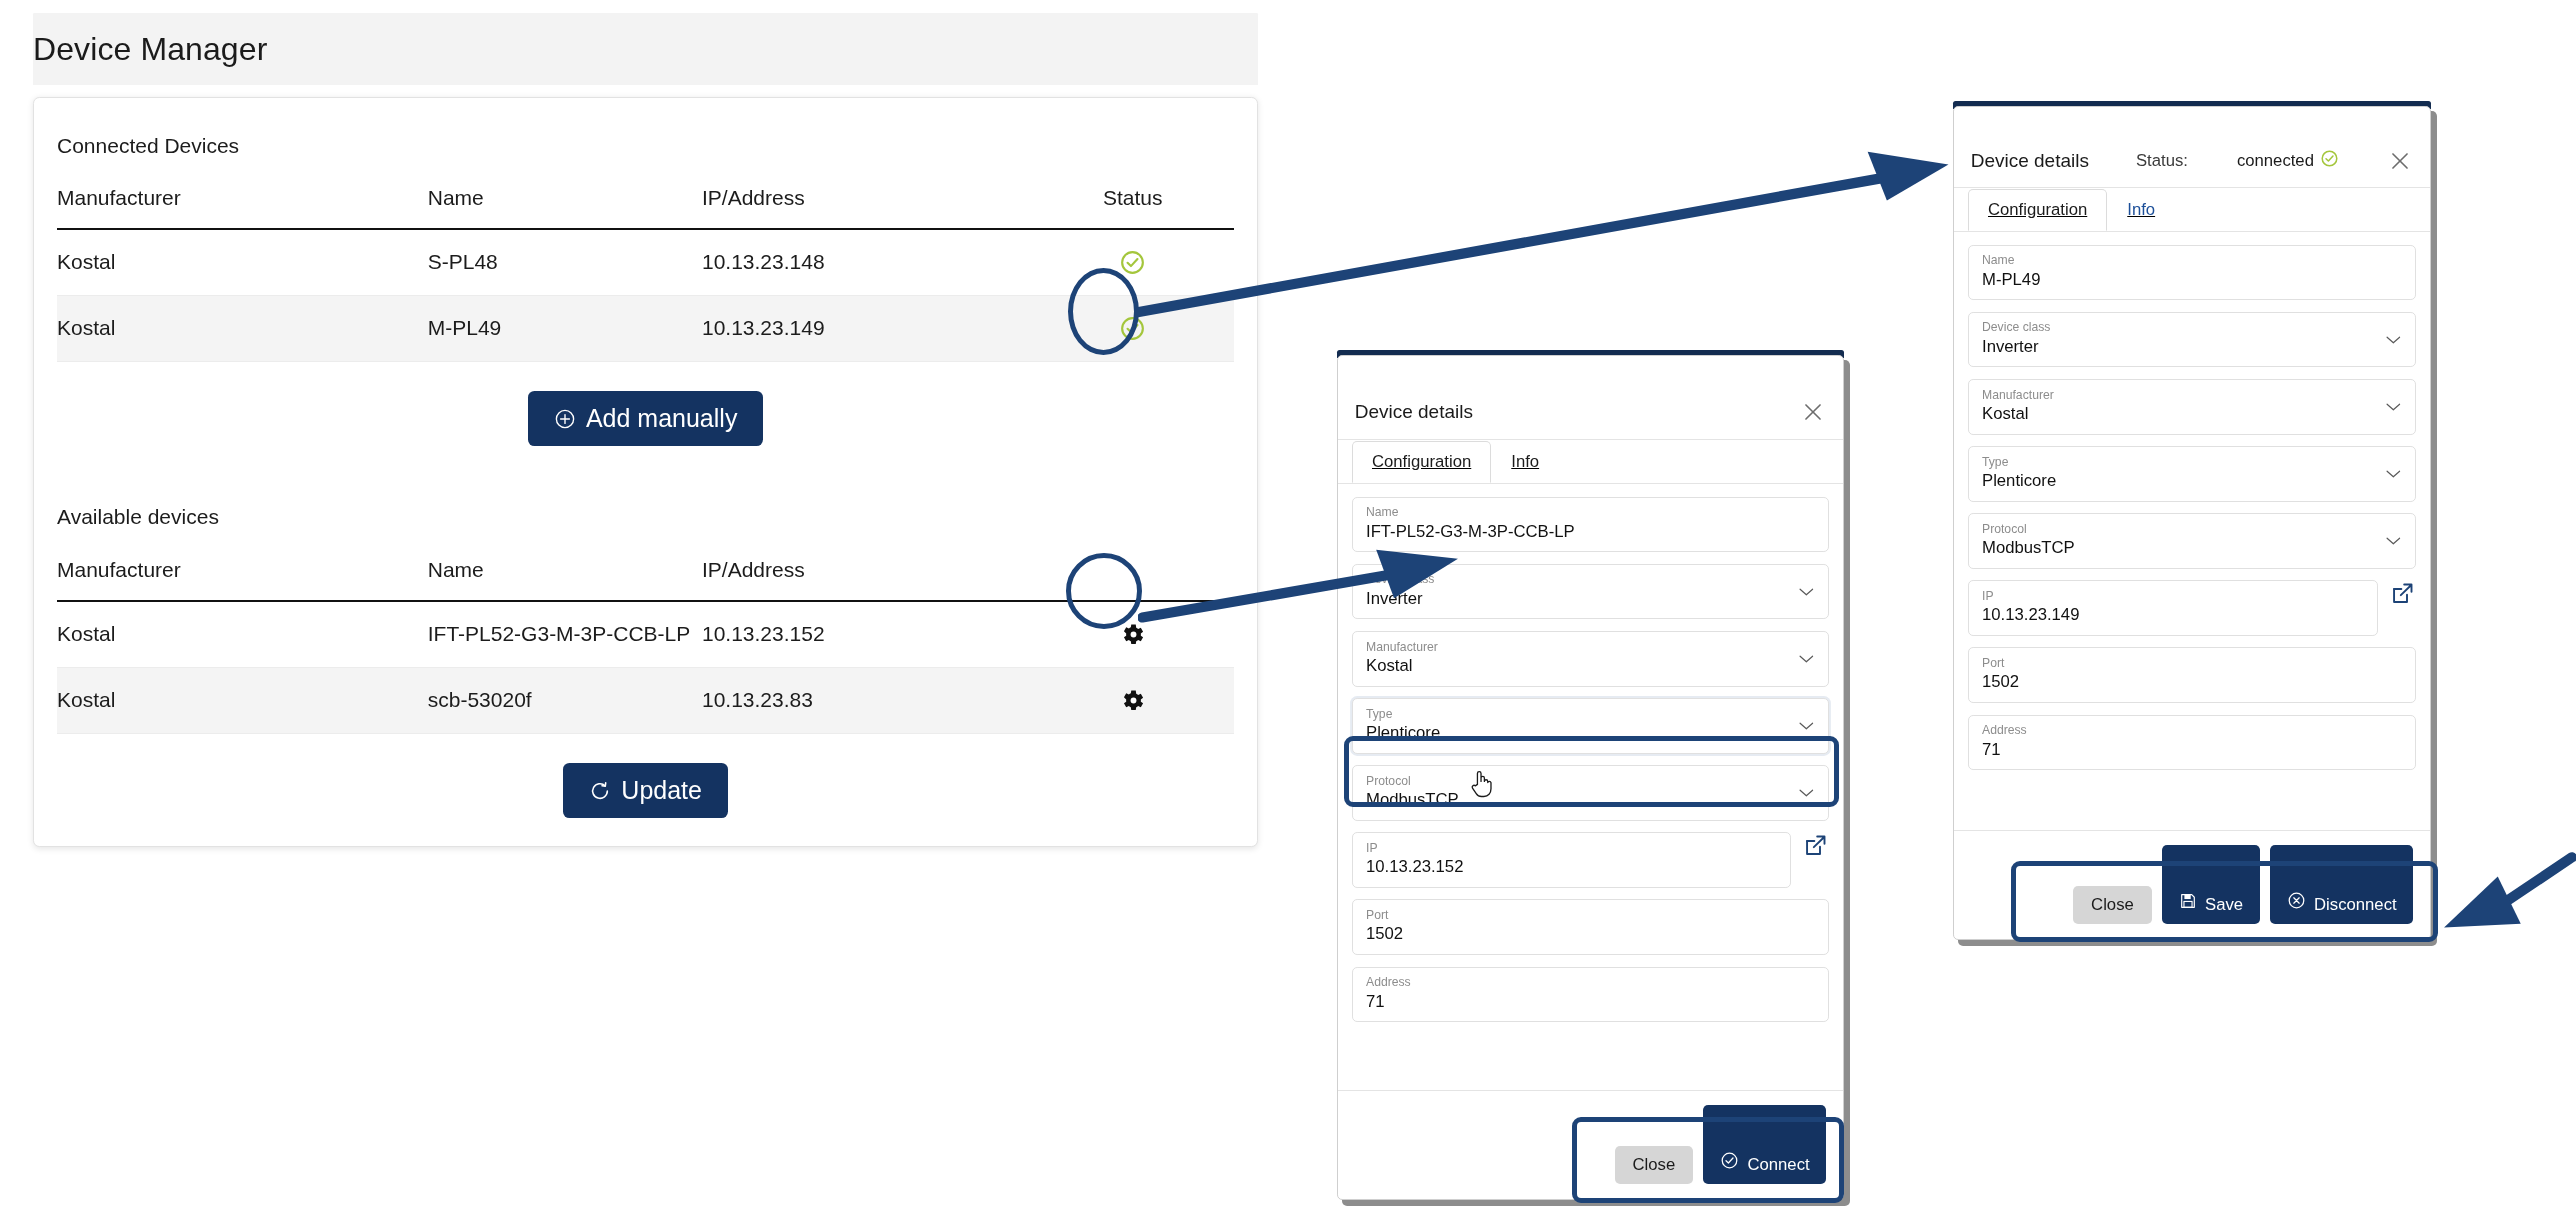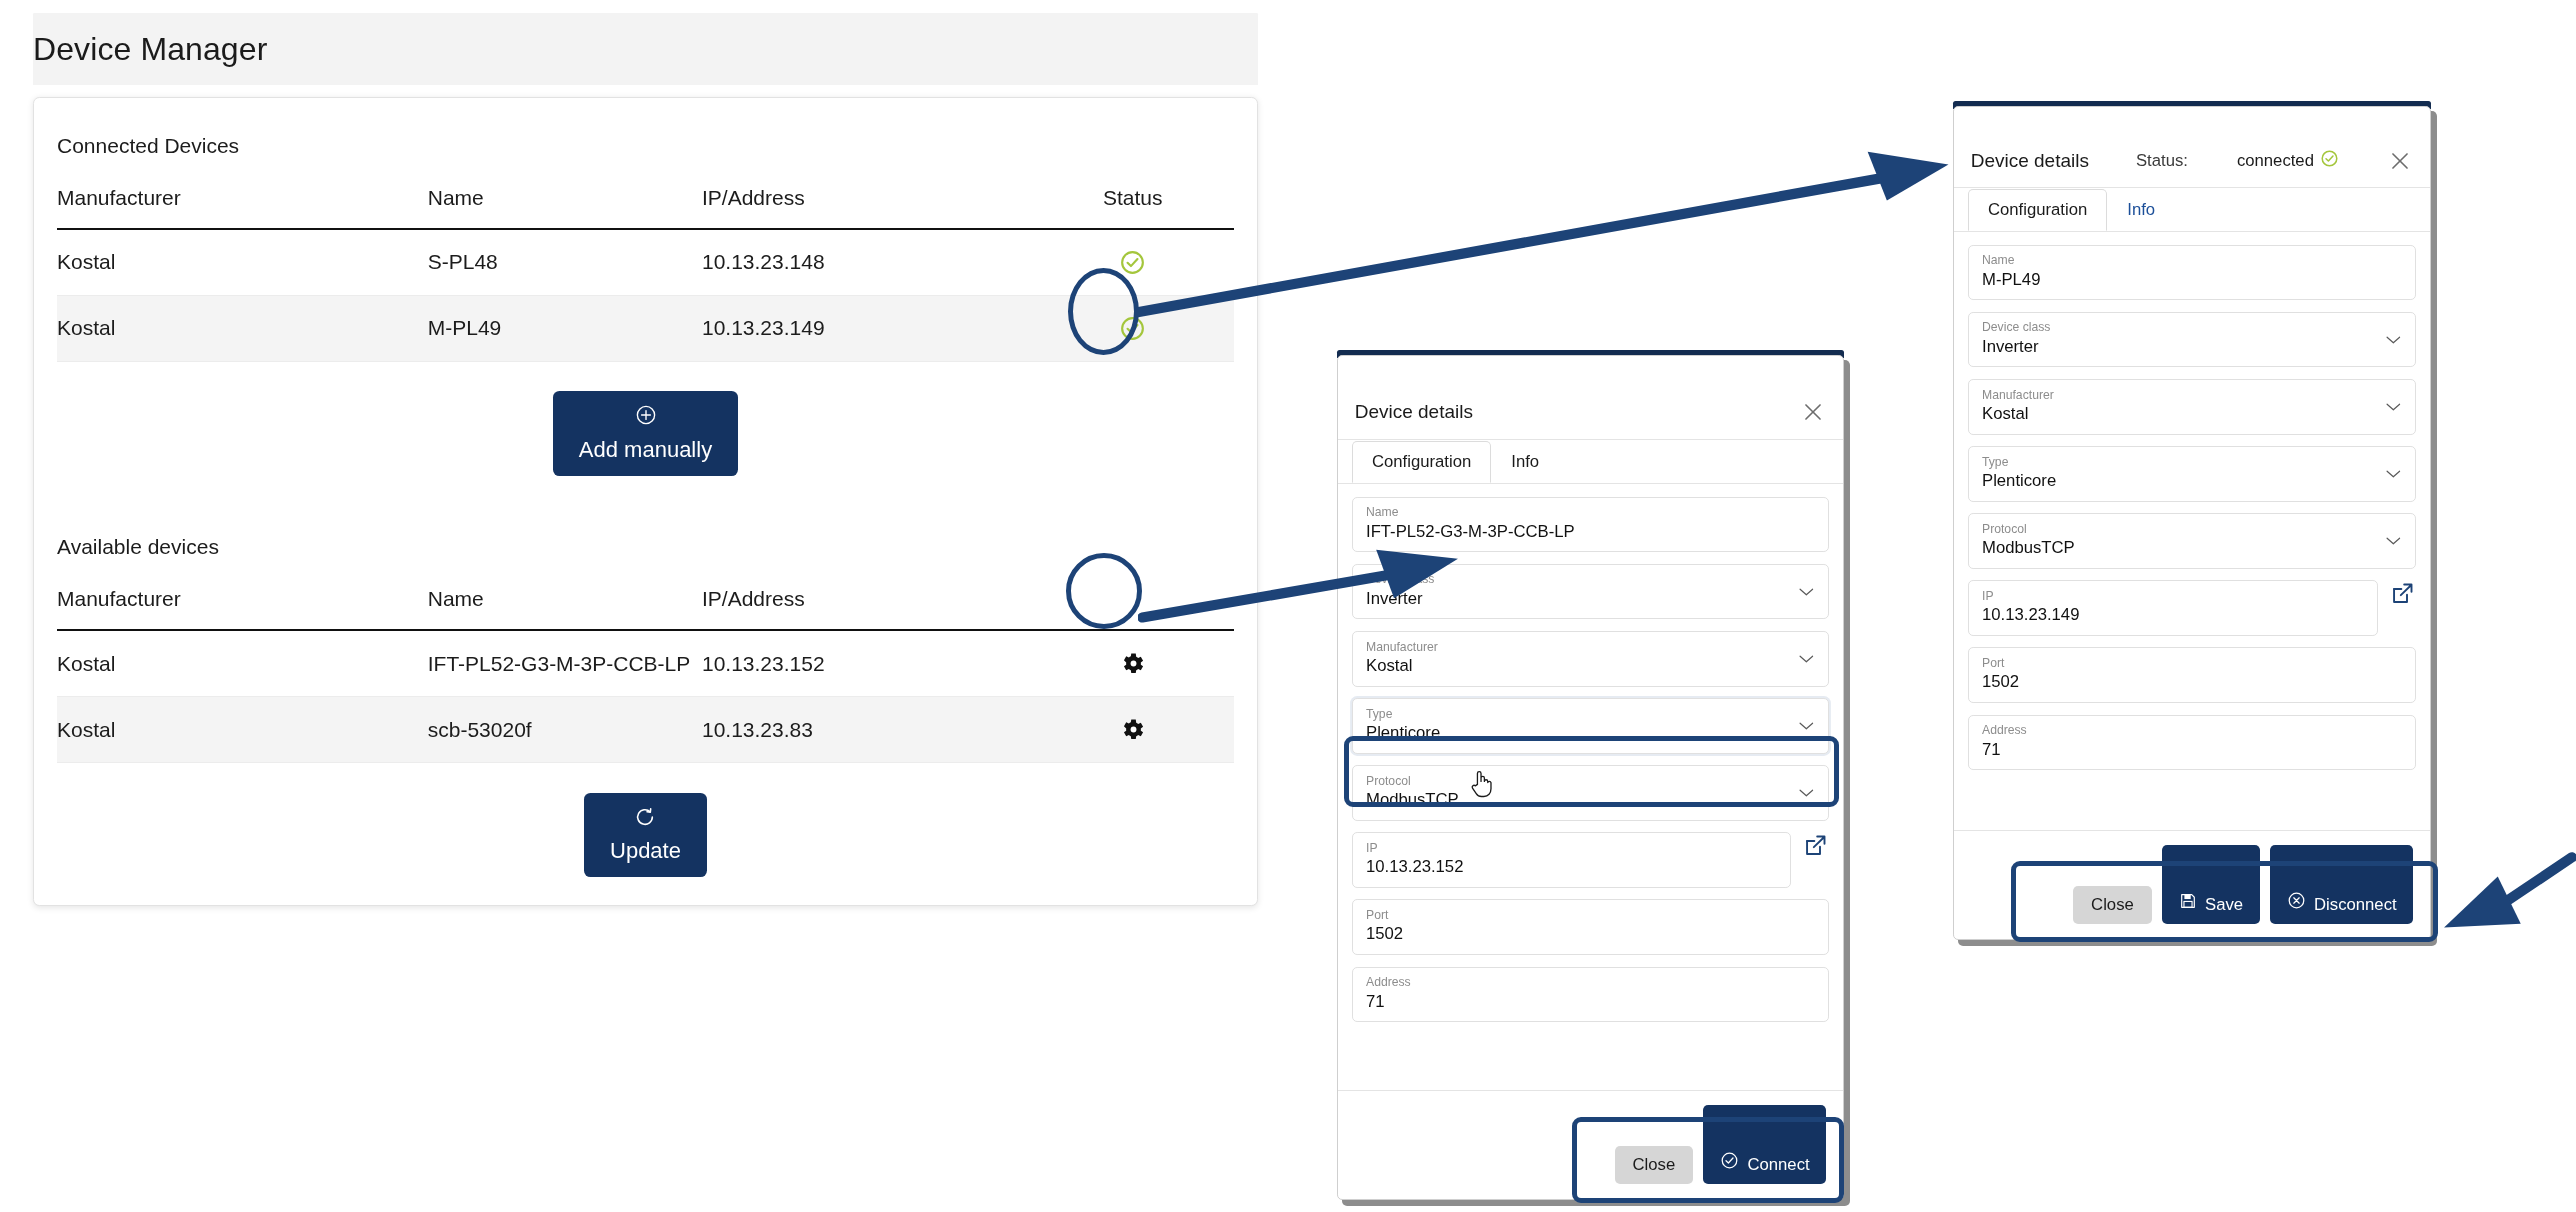--- a/index.html
+++ b/index.html
@@ -46,23 +46,22 @@
   table.dev td.icon-cell { text-align: center; }
 
   .check-ico { display: inline-block; width: 27px; height: 27px; vertical-align: middle; }
   .gear-ico  { display: inline-block; width: 27px; height: 27px; vertical-align: middle; }
 
   .btn-row { display: flex; justify-content: center; margin-top: 29.5px; }
   .btn-primary {
     display: inline-flex; align-items: center; gap: 10.3px;
     background: #143361; color: #ffffff;
     border: none; border-radius: 6.4px;
-    font-size: 22px; padding: 13px 26px; cursor: pointer;
+    font-size: 25px; padding: 13px 26px; cursor: pointer;
     font-family: "Liberation Sans", sans-serif;
-    flex-direction: column;
   }
   .btn-primary svg { display: block; }
 
   
   .dlg-wrap { position: absolute; }
   .dlg-shadow {
     position: absolute; left: 5.1px; top: 5.1px; right: -6.4px; bottom: -6.4px;
     background: #8d8d8d; border-radius: 5.1px;
   }
   .dlg-topbar {
@@ -78,21 +77,21 @@
     display: flex; align-items: center; padding: 0 16.7px;
     border-bottom: 0.6px solid #e4e4e4; flex: 0 0 auto; margin-top: 28px;
   }
   .dlg-title { font-size: 19px; color: #1b1b1b; }
   .dlg-status-label { font-size: 16.7px; color: #3b3b3b; margin-left: 47px; }
   .dlg-status-value { font-size: 16.7px; color: #1b1b1b; margin-left: 49px; display: inline-flex; align-items: center; gap: 6.4px; }
   .dlg-close { margin-left: auto; width: 26px; height: 26px; cursor: pointer; }
 
   .dlg-tabs {
     display: flex; padding: 0 14px;
-    border-bottom: 0.6px solid #e4e4e4; flex: 0 0 auto;
+    border-bottom: 0.6px solid #e4e4e4; flex: 0 0 auto; text-decoration: underline;
   }
   .tab {
     font-size: 16.7px; padding: 10.3px 19px; cursor: pointer; color: #1b1b1b;
     border: 0.6px solid transparent; border-radius: 5.1px 5.1px 0 0;
     position: relative; top: 0.6px; background: transparent;
   }
   .tab.active { border-color: #dcdcdc; border-bottom-color: #ffffff; background: #ffffff; }
   .tab.link { color: #1c4f99; }
 
   .dlg-body { padding: 13px 14px 5.1px 14px; flex: 1 1 auto; }

